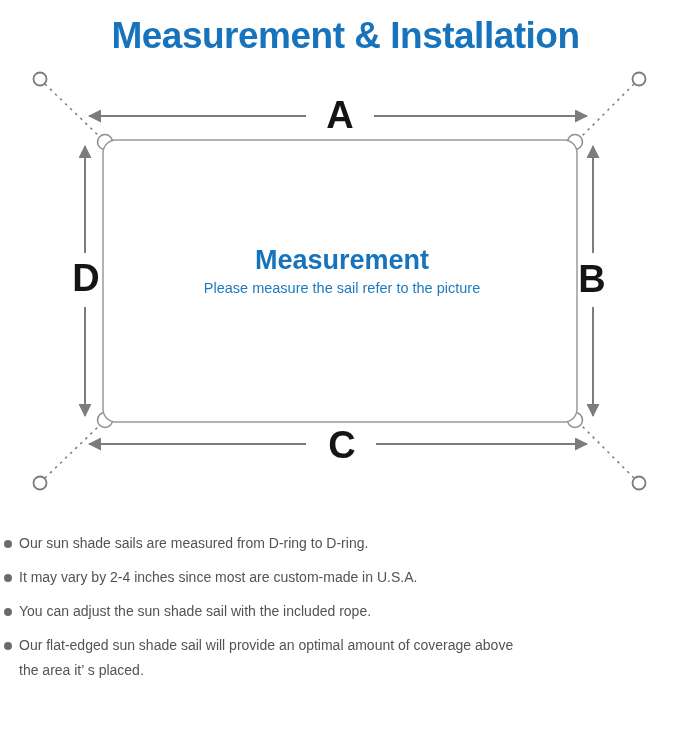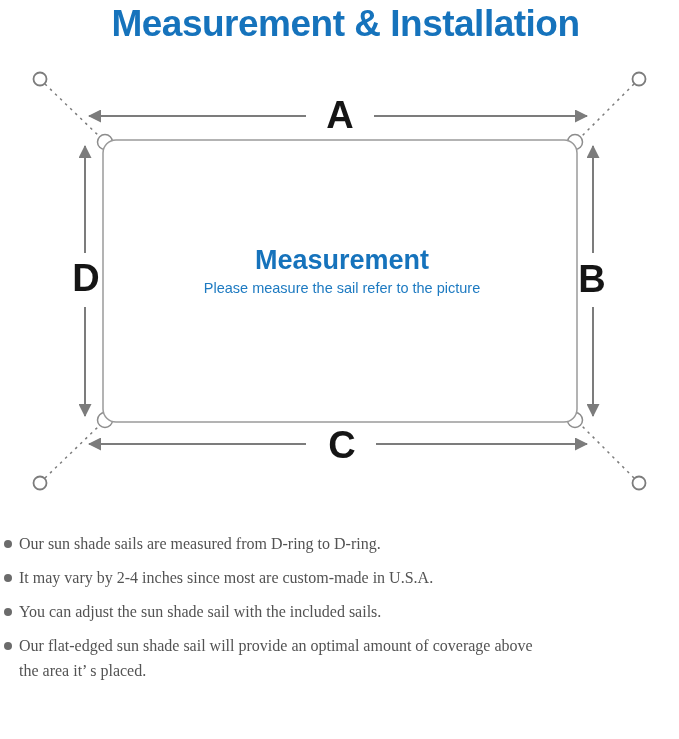--- a/index.html
+++ b/index.html
@@ -6,21 +6,21 @@
   body {
     width: 679px; height: 739px;
     background: #ffffff;
     font-family: "Liberation Sans", sans-serif;
     overflow: hidden;
   }
   .page { position: relative; width: 679px; height: 739px; background: #fff; }
 
   .title {
     position: absolute; top: 0; left: 12px; right: 0;
-    margin: 0; padding-top: 4px;
+    margin: 0; padding-top: 16px;
     text-align: center;
     font-size: 37px; line-height: 40px; font-weight: 700;
     color: #1673BC;
     letter-spacing: -0.5px;
   }
 
   svg.diagram { position: absolute; top: 0; left: 0; display: block; }
 
   .side-label {
     font-family: "Liberation Sans", sans-serif;
@@ -36,23 +36,22 @@
   }
 
   ul.notes {
     position: absolute; top: 531px; left: 0; right: 0;
     margin: 0; padding: 0 6px 0 0;
     list-style: none;
   }
   ul.notes li {
     display: flex;
     margin: 0 0 9px 0;
-    font-size: 16px; line-height: 25px;
+    font-size: 14px; line-height: 25px;
     color: #535353;
-    font-family: Liberation Serif, serif;
   }
   .note-bullet {
     flex: 0 0 auto;
     width: 8px; height: 8px; border-radius: 50%;
     background: #6b6b6b;
     margin: 8.5px 7px 0 4px;
   }
   .note-text { flex: 1 1 auto; white-space: pre-line; }
 </style>
 </head>
@@ -120,21 +119,21 @@
     <li>
       <span class="note-bullet"></span>
       <span class="note-text">Our sun shade sails are measured from D-ring to D-ring.</span>
     </li>
     <li>
       <span class="note-bullet"></span>
       <span class="note-text">It may vary by 2-4 inches since most are custom-made in U.S.A.</span>
     </li>
     <li>
       <span class="note-bullet"></span>
-      <span class="note-text">You can adjust the sun shade sail with the included sails.</span>
+      <span class="note-text">You can adjust the sun shade sail with the included rope.</span>
     </li>
     <li>
       <span class="note-bullet"></span>
       <span class="note-text">Our flat-edged sun shade sail will provide an optimal amount of coverage above
 the area it’ s placed.</span>
     </li>
   </ul>
 
 </div>
 

